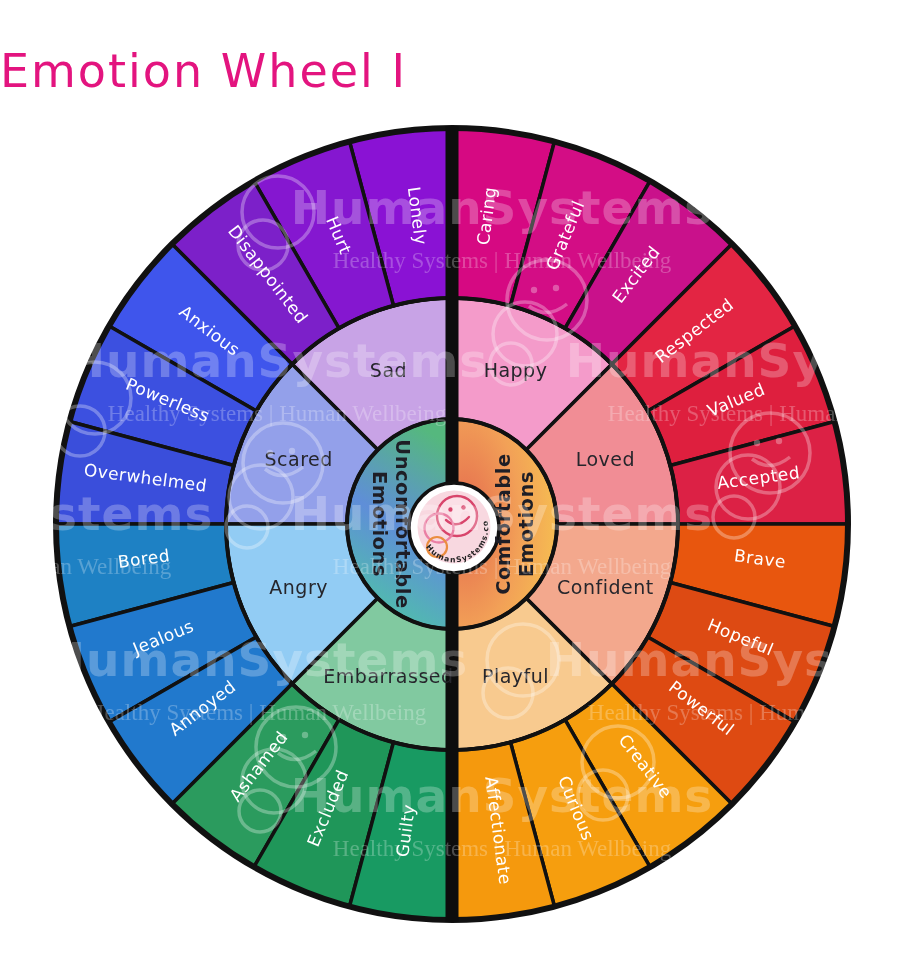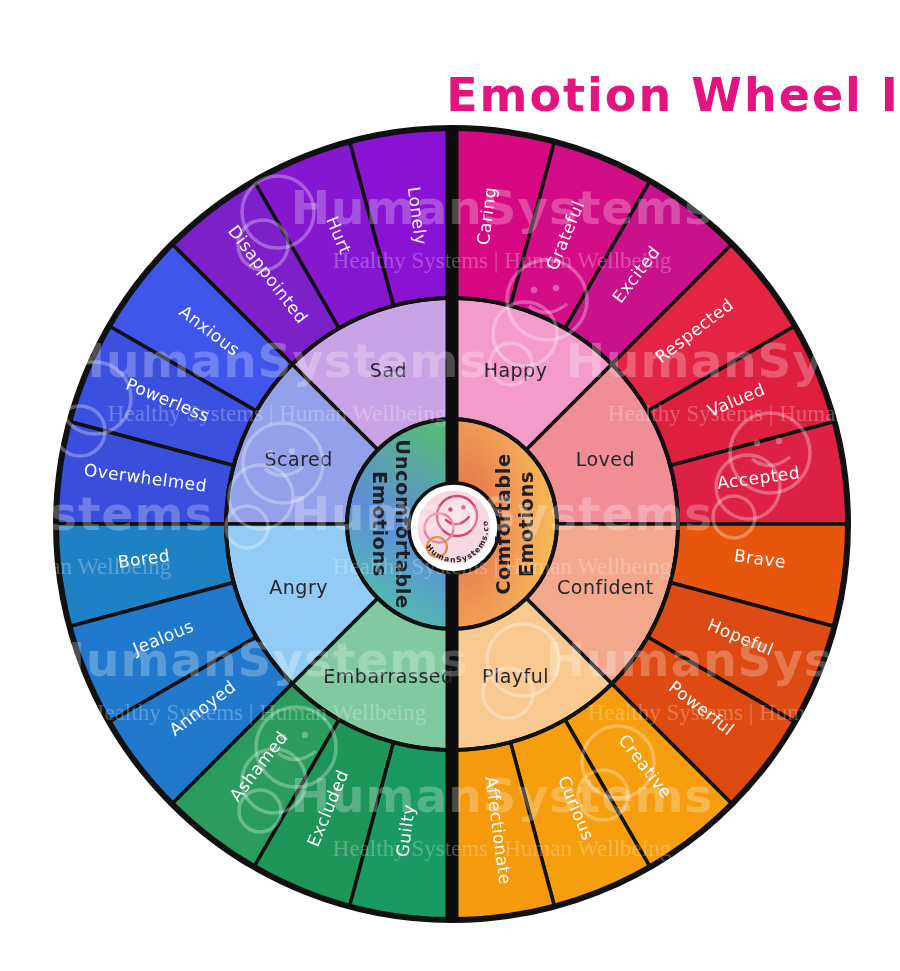--- a/index.html
+++ b/index.html
@@ -1,20 +1,20 @@
 <!DOCTYPE html>
 <html><head>
 <meta charset="utf-8">
 <style>
   html,body{margin:0;padding:0;background:#ffffff;}
   body{width:900px;height:971px;position:relative;overflow:hidden;
        font-family:"DejaVu Sans","Liberation Sans",sans-serif;}
   .page{position:absolute;inset:0;}
-  .title{position:absolute;top:44px;left:0;width:100%;text-align:right;
-         font-size:46px;font-weight:700;letter-spacing:2px;color:#e3147f;margin-top:24px;}
+  .title{position:absolute;top:44px;left:0;width:100%;text-align:left;
+         font-size:46px;font-weight:400;letter-spacing:2px;color:#e3147f;}
   svg{position:absolute;left:0;top:0;}
   #watermark-svg{pointer-events:none;}
   .wm-big{font-family:"DejaVu Sans",sans-serif;font-size:47px;font-weight:700;
           fill:#ffffff;fill-opacity:0.26;letter-spacing:1px;}
   .wm-small{font-family:"Liberation Serif","DejaVu Serif",serif;font-size:23px;
           fill:#ffffff;fill-opacity:0.26;}
   .outer-label{font-size:17px;font-weight:500;fill:#ffffff;letter-spacing:0.5px;}
   .middle-label{font-size:19px;font-weight:500;fill:#26262c;letter-spacing:0.5px;}
   .core-label{font-size:19.5px;font-weight:600;fill:#1e1e26;letter-spacing:0.5px;}
   .logo-arc-text{font-size:7.6px;font-weight:700;fill:#222;letter-spacing:1.1px;}

